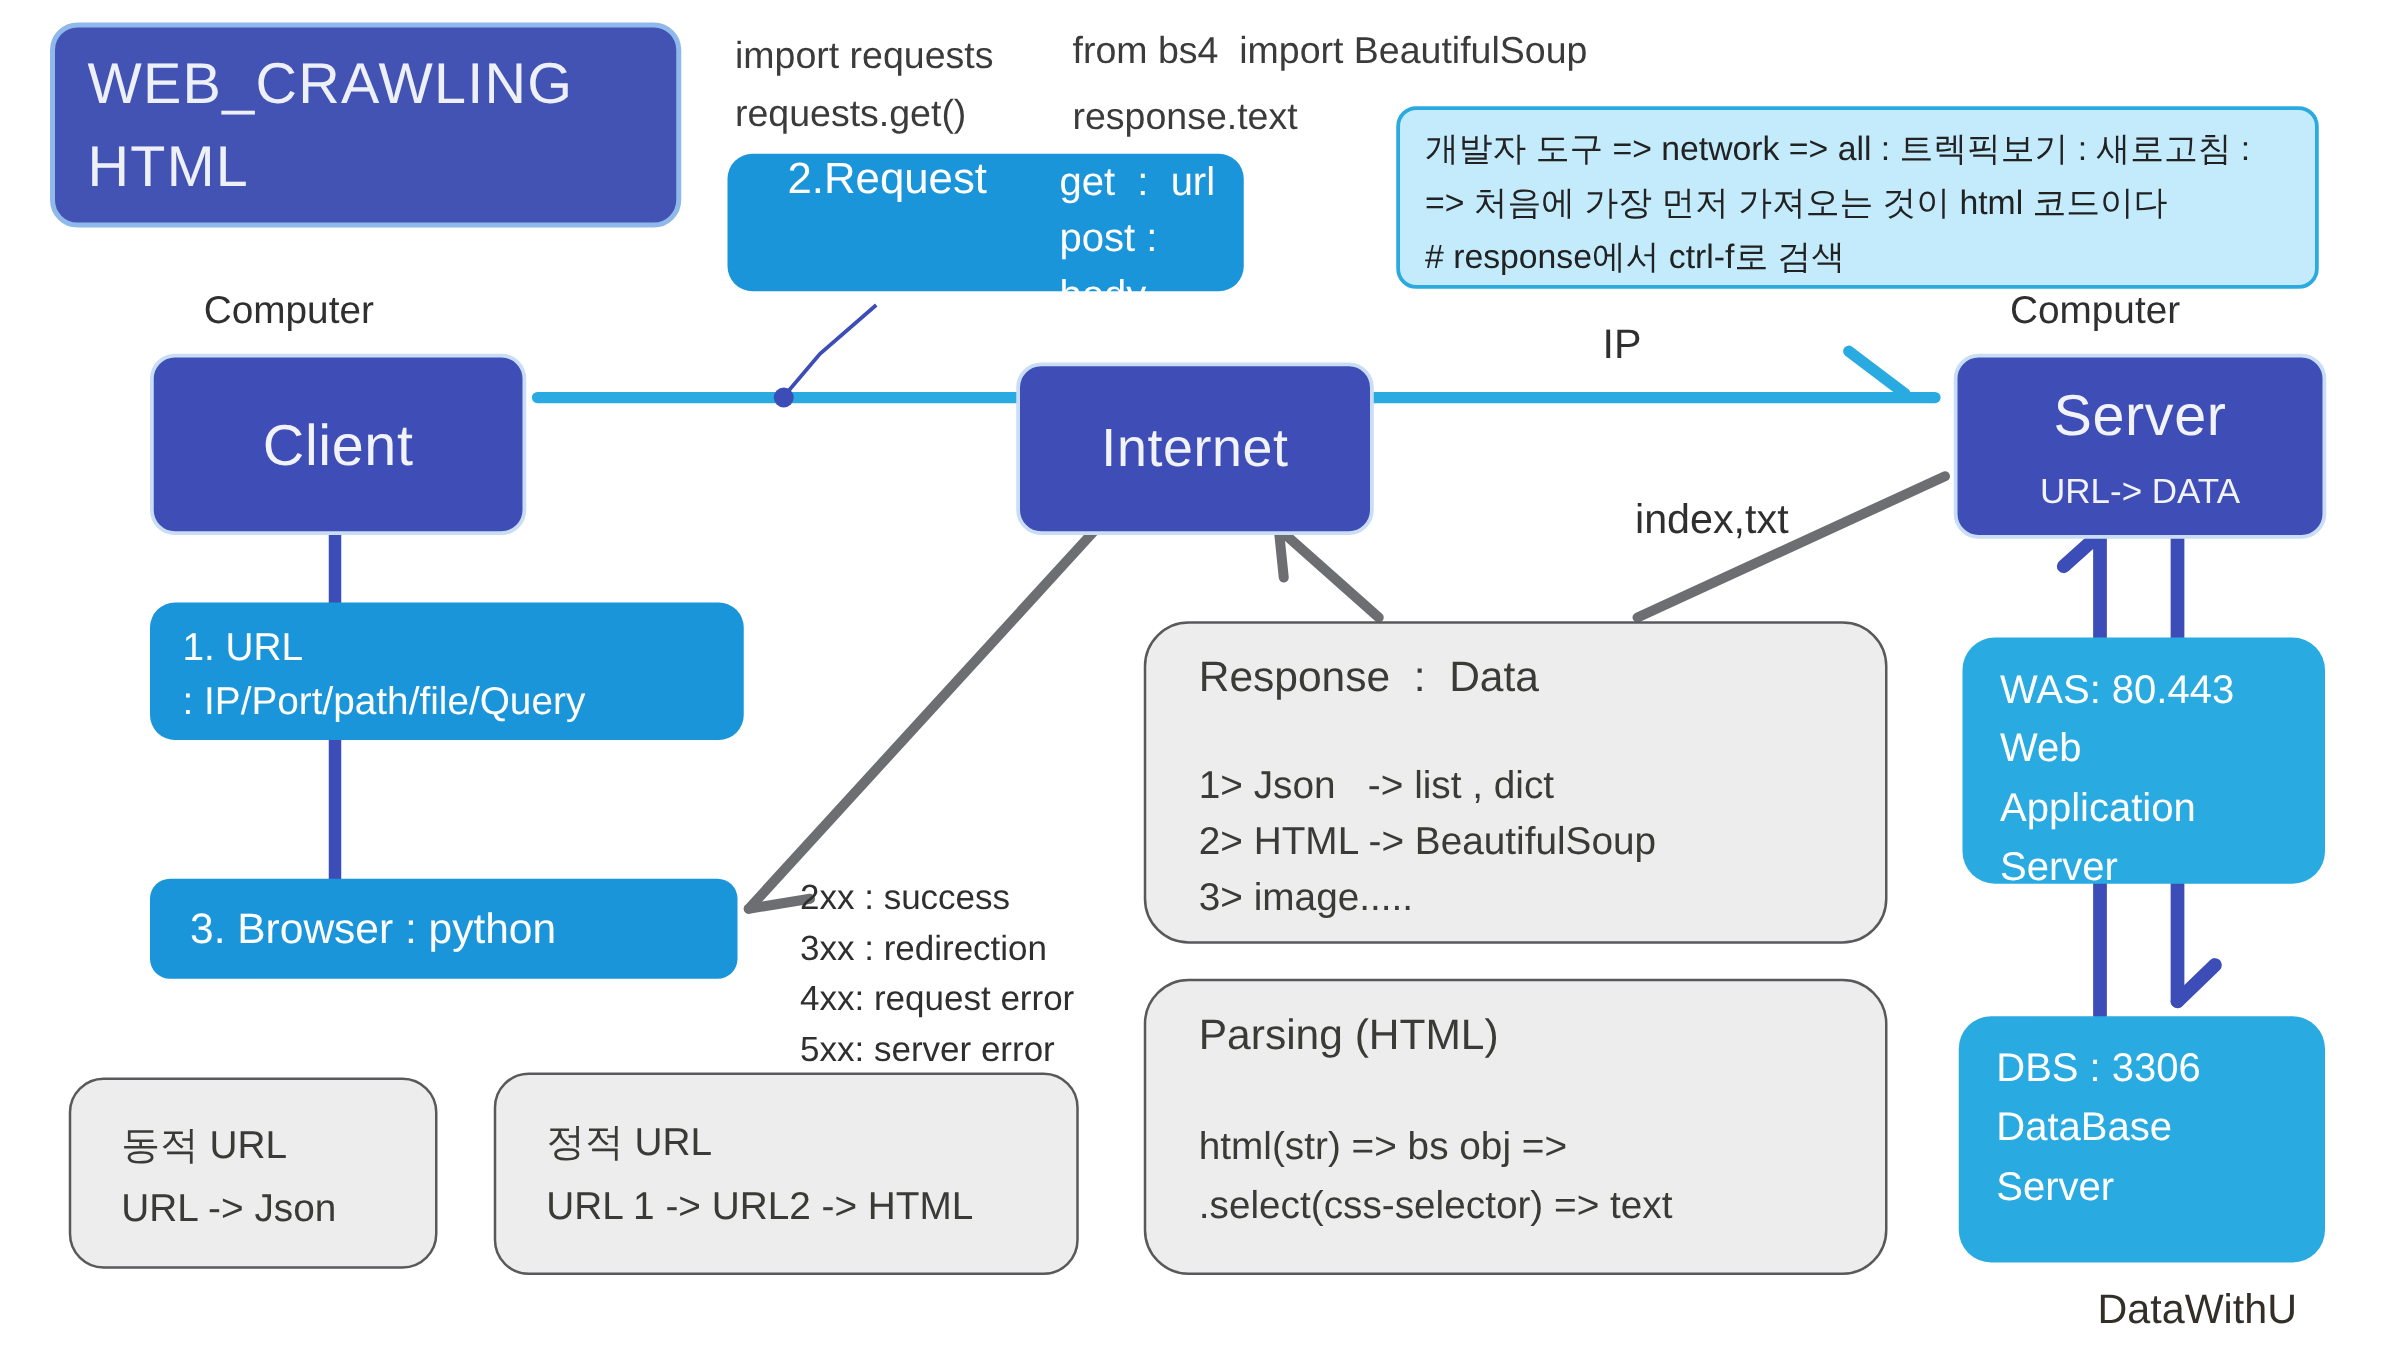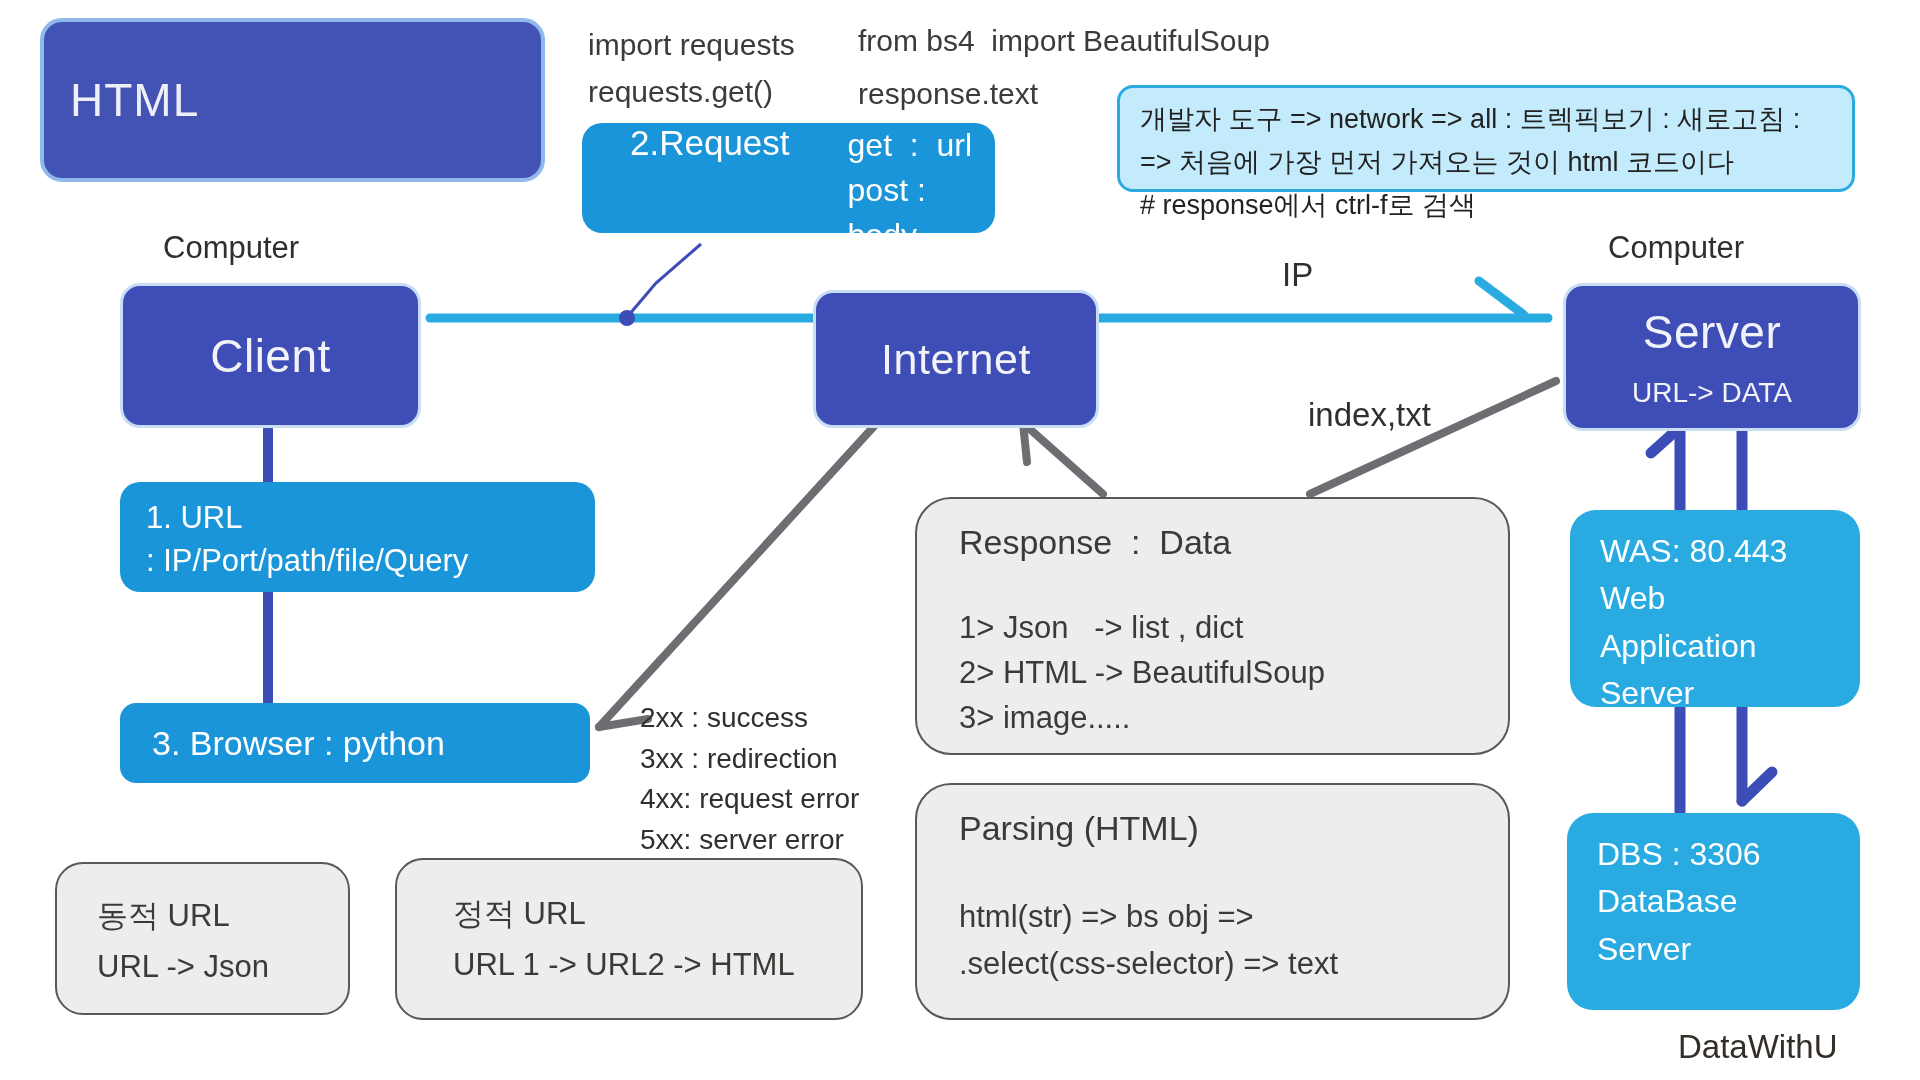--- a/index.html
+++ b/index.html
@@ -38,21 +38,21 @@
   }
 
   
   .graybox{
     position:absolute;background:#ededee;border:2px solid #59595c;border-radius:30px;
     color:#3a3a36;box-sizing:border-box;
   }
 
   
   #korean-note-box{
-    left:1117px;top:85px;width:738px;height:107px;background:#c3ebfb;
+    left:1117px;top:85px;width:738px;height:146px;background:#c3ebfb;
     border:3px solid #2baae0;border-radius:16px;color:#222222;
     font-size:27px;line-height:1.6;padding:10px 20px;box-sizing:border-box;z-index:2;
   }
 
   .label{position:absolute;color:#2f2f2f;text-align:center;}
   .code-note{position:absolute;color:#3b3b3b;font-size:30px;line-height:1.55;z-index:2;}
 </style>
 </head>
 <body>
 
@@ -79,20 +79,21 @@
     <line x1="1680" y1="427" x2="1680" y2="510" stroke="#3d4db7" stroke-width="11" stroke-linecap="round"></line>
     <line x1="1680" y1="427" x2="1651" y2="453" stroke="#3d4db7" stroke-width="11" stroke-linecap="round"></line>
     <line x1="1742" y1="425" x2="1742" y2="510" stroke="#3d4db7" stroke-width="11" stroke-linecap="round"></line>
 
     <line x1="1680" y1="707" x2="1680" y2="812" stroke="#3d4db7" stroke-width="11" stroke-linecap="round"></line>
     <line x1="1742" y1="707" x2="1742" y2="801" stroke="#3d4db7" stroke-width="11" stroke-linecap="round"></line>
     <line x1="1742" y1="801" x2="1772" y2="772" stroke="#3d4db7" stroke-width="11" stroke-linecap="round"></line>
   </svg>
 
   <div id="title-box" class="abs">
+    <div class="t">WEB_CRAWLING</div>
     <div class="t">HTML</div>
   </div>
 
   <div class="code-note" style="left:588px;top:22px;">
     <div class="t">import requests</div>
     <div class="t">requests.get()</div>
   </div>
   <div class="code-note" style="left:858px;top:18px;">
     <div class="t">from bs4  import BeautifulSoup</div>
     <div class="t" style="margin-top:6px;">response.text</div>
@@ -174,20 +175,20 @@
     <div class="t">DBS : 3306</div>
     <div class="t">DataBase</div>
     <div class="t">Server</div>
   </div>
 
   <div class="graybox" style="left:55px;top:862px;width:295px;height:153px;border-radius:28px;padding:26px 0 0 40px;font-size:31px;line-height:1.65;">
     <div class="t">동적 URL</div>
     <div class="t">URL -&gt; Json</div>
   </div>
 
-  <div class="graybox" style="left:395px;top:858px;width:468px;height:162px;border-radius:28px;padding:28px 0 0 56px;font-size:31px;line-height:1.65;">
+  <div class="graybox" style="left:395px;top:858px;width:468px;height:162px;border-radius:28px;padding:28px 0 0 40px;font-size:31px;line-height:1.65;">
     <div class="t">정적 URL</div>
     <div class="t">URL 1 -&gt; URL2 -&gt; HTML</div>
   </div>
 
   <div class="abs t" style="left:1678px;top:1028px;font-size:33px;color:#332f28;z-index:2;">DataWithU</div>
 
 </div>
 
 </body></html>

